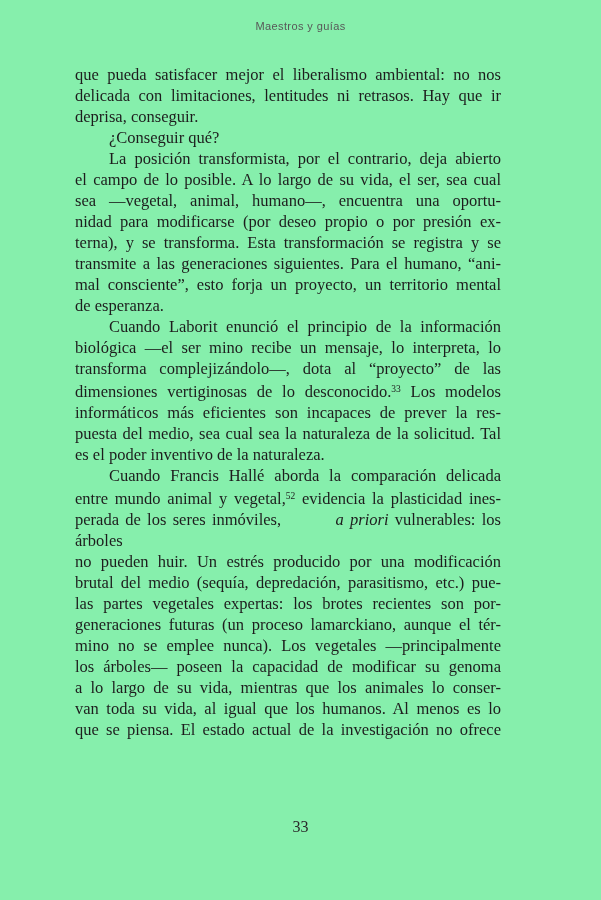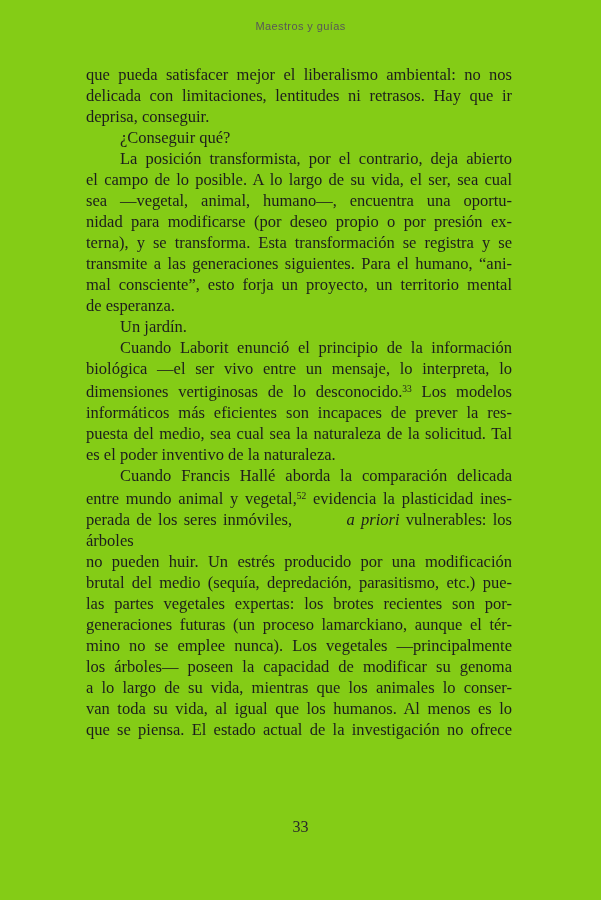--- a/index.html
+++ b/index.html
@@ -5,39 +5,39 @@
   html, body {
     margin: 0;
     padding: 0;
     background: #e8e8e8;
   }
   .page {
     position: relative;
     width: 601px;
     height: 900px;
     margin: 0 auto;
-    background: #84cc16;
+    background: #86efac;
     overflow: hidden;
     font-family: "Liberation Serif", "DejaVu Serif", serif;
   }
   .running-header {
     position: absolute;
     top: 20px;
     left: 0;
     width: 100%;
     text-align: center;
     font-family: "Liberation Sans", "DejaVu Sans", sans-serif;
     font-size: 11px;
     letter-spacing: 0.4px;
     color: #585858;
   }
   .page-body {
     position: absolute;
     top: 64px;
-    left: 86px;
+    left: 75px;
     width: 426px;
     font-size: 16.5px;
     line-height: 21px;
     color: #1d1d1d;
   }
   .line {
     text-align: justify;
     text-align-last: justify;
   }
   .line.endline {
@@ -77,23 +77,23 @@
       <div class="line endline"><span>deprisa, conseguir.</span></div>
       <div class="line indent endline"><span>¿Conseguir qué?</span></div>
       <div class="line indent"><span>La posición transformista, por el contrario, deja abierto</span></div>
       <div class="line"><span>el campo de lo posible. A lo largo de su vida, el ser, sea cual</span></div>
       <div class="line"><span>sea —vegetal, animal, humano—, encuentra una oportu-</span></div>
       <div class="line"><span>nidad para modificarse (por deseo propio o por presión ex-</span></div>
       <div class="line"><span>terna), y se transforma. Esta transformación se registra y se</span></div>
       <div class="line"><span>transmite a las generaciones siguientes. Para el humano, “ani-</span></div>
       <div class="line"><span>mal consciente”, esto forja un proyecto, un territorio mental</span></div>
       <div class="line endline"><span>de esperanza.</span></div>
-      <div class="line indent endline"><span>Un jardín.</span></div>
       <div class="line indent"><span>Cuando Laborit enunció el principio de la información</span></div>
-      <div class="line"><span>biológica —el ser vivo entre un mensaje, lo interpreta, lo</span></div>
+      <div class="line"><span>biológica —el ser mino recibe un mensaje, lo interpreta, lo</span></div>
+      <div class="line"><span>transforma complejizándolo—, dota al “proyecto” de las</span></div>
       <div class="line"><span>dimensiones vertiginosas de lo desconocido.</span><span class="sup">33</span><span> Los modelos</span></div>
       <div class="line"><span>informáticos más eficientes son incapaces de prever la res-</span></div>
       <div class="line"><span>puesta del medio, sea cual sea la naturaleza de la solicitud. Tal</span></div>
       <div class="line endline"><span>es el poder inventivo de la naturaleza.</span></div>
       <div class="line indent"><span>Cuando Francis Hallé aborda la comparación delicada</span></div>
       <div class="line"><span>entre mundo animal y vegetal,</span><span class="sup">52</span><span> evidencia la plasticidad ines-</span></div>
       <div class="line"><span>perada de los seres inmóviles, </span><span class="it">a priori</span><span> vulnerables: los árboles</span></div>
       <div class="line"><span>no pueden huir. Un estrés producido por una modificación</span></div>
       <div class="line"><span>brutal del medio (sequía, depredación, parasitismo, etc.) pue-</span></div>
       <div class="line"><span>las partes vegetales expertas: los brotes recientes son por-</span></div>

